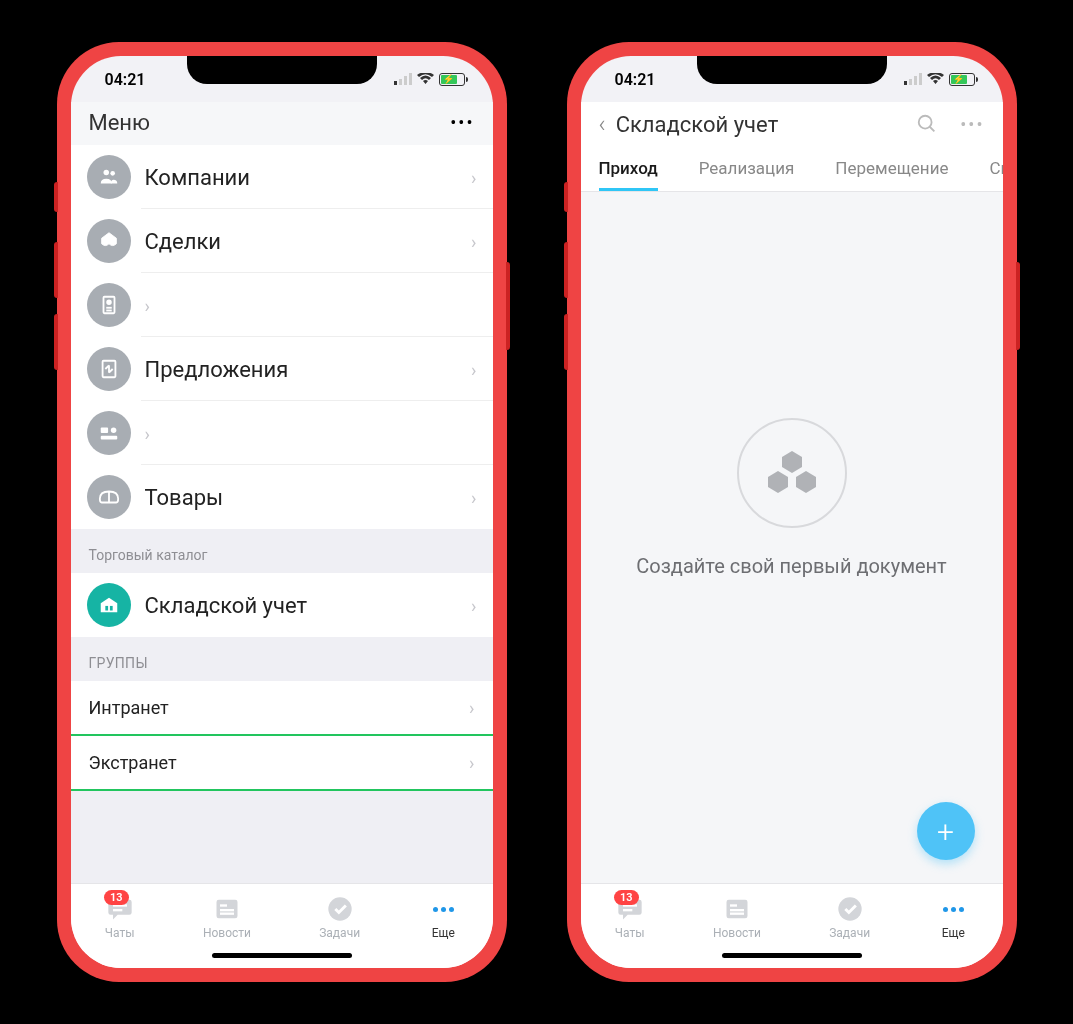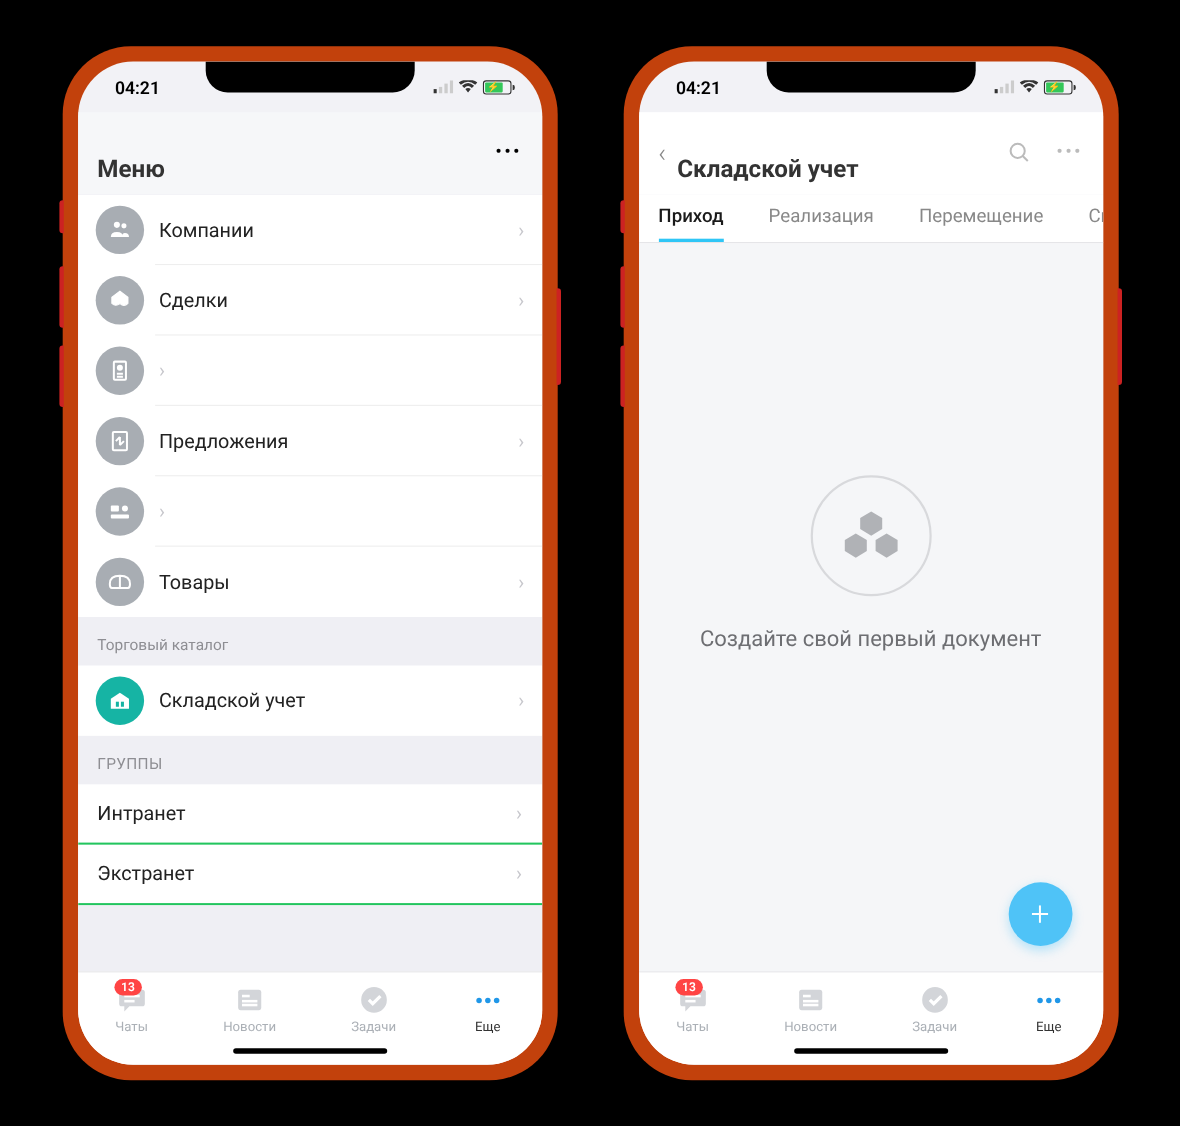--- a/index.html
+++ b/index.html
@@ -9,21 +9,21 @@
     width: 1073px;
     height: 1024px;
     display: flex;
     justify-content: center;
     align-items: center;
     gap: 60px;
   }
   .phone {
     width: 450px;
     height: 940px;
-    background: #c2410c;
+    background: #ef4444;
     border-radius: 62px;
     padding: 14px;
     position: relative;
     box-shadow: 0 0 0 2px rgba(0,0,0,0.6);
   }
   .side-btn { position: absolute; background:#c22; }
   .sb-l1{ left:-3px; top:140px; width:4px; height:30px; border-radius:3px 0 0 3px;}
   .sb-l2{ left:-3px; top:200px; width:4px; height:56px; border-radius:3px 0 0 3px;}
   .sb-l3{ left:-3px; top:272px; width:4px; height:56px; border-radius:3px 0 0 3px;}
   .sb-r1{ right:-3px; top:220px; width:4px; height:88px; border-radius:0 3px 3px 0;}
@@ -67,21 +67,21 @@
   .battery-fill{ background:#34c759; width:70%; height:9px; margin-left:1px; border-radius:1px; display:flex;align-items:center;justify-content:center;}
   .bolt{ font-size:9px; color:#000;}
   
   .nav-header {
     background: #f6f7f9;
     padding: 8px 18px 10px 18px;
     display: flex;
     align-items: center;
     justify-content: space-between;
   }
-  .nav-title { font-size: 22px; color: #333; font-weight: 700; margin-top: 32px; }
+  .nav-title { font-size: 22px; color: #333; font-weight: 400; }
   .nav-left { display:flex; align-items:center; gap:10px;}
   .back-chev { font-size:24px; color:#888; font-weight:300; cursor:pointer;}
   .nav-right { display:flex; align-items:center; gap:22px; color:#bbb;}
   .more-dots { font-size:18px; letter-spacing:2px; cursor:pointer;}
   
   .tabs {
     background:#fff;
     display:flex;
     gap:41px;
     padding: 10px 18px 0 18px;
@@ -100,21 +100,21 @@
     display:flex; align-items:center; padding: 10px 16px;
     cursor:pointer; position:relative;
   }
   .list-item .divider{ position:absolute; bottom:0; left:70px; right:0; height:1px; background:#eee;}
   .li-icon {
     width:44px; height:44px; border-radius:50%; background:#a8adb3;
     display:flex; align-items:center; justify-content:center; color:#fff;
     margin-right:14px; flex-shrink:0;
   }
   .li-icon.teal{ background:#16b4a4;}
-  .li-label { flex:1; font-size:18px; color:#222;}
+  .li-label { flex:1; font-size:22px; color:#222;}
   .chev { color:#c7c7cc; font-size:18px;}
   
   .section-header { padding: 18px 18px 10px 18px; font-size:14px; color:#8e8e93; background:#efeff4;}
   .section-header.upper{ text-transform:uppercase; letter-spacing:0.3px;}
   
   .simple-item{
     background:#fff; padding:16px 18px; display:flex; justify-content:space-between;
     align-items:center; font-size:18px; color:#222; border-bottom:2px solid #22c55e; cursor:pointer;
   }
   

